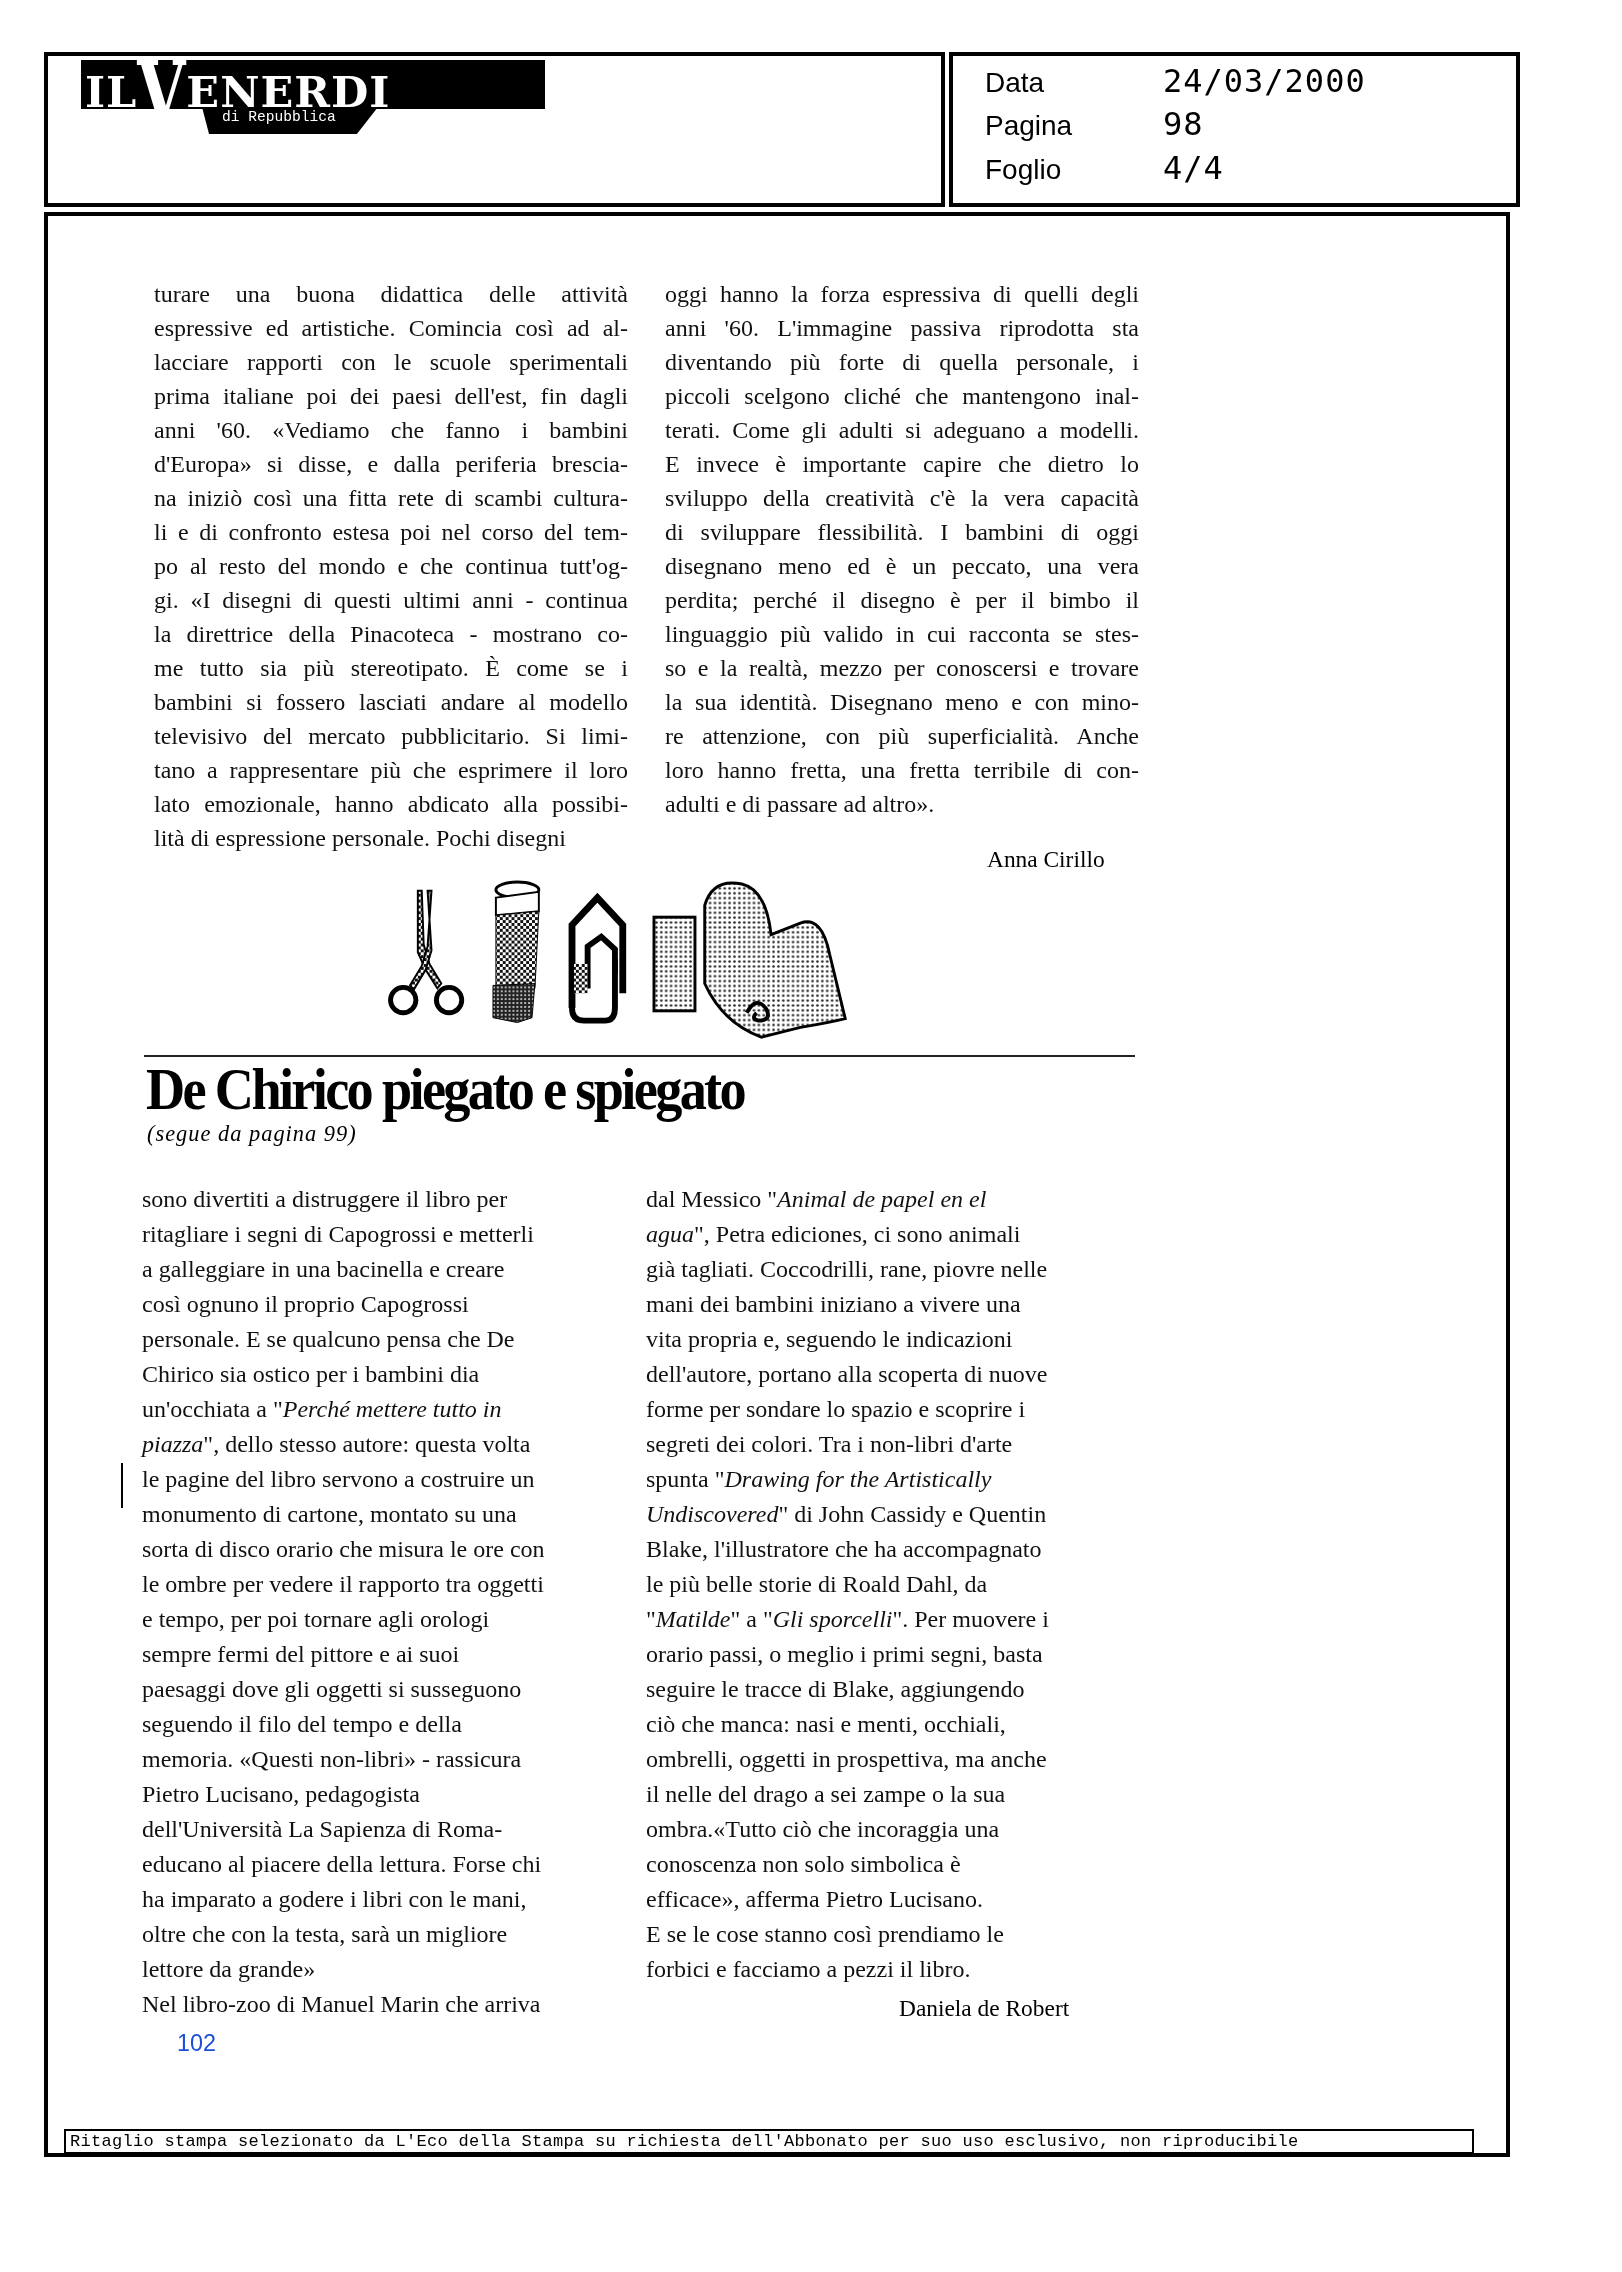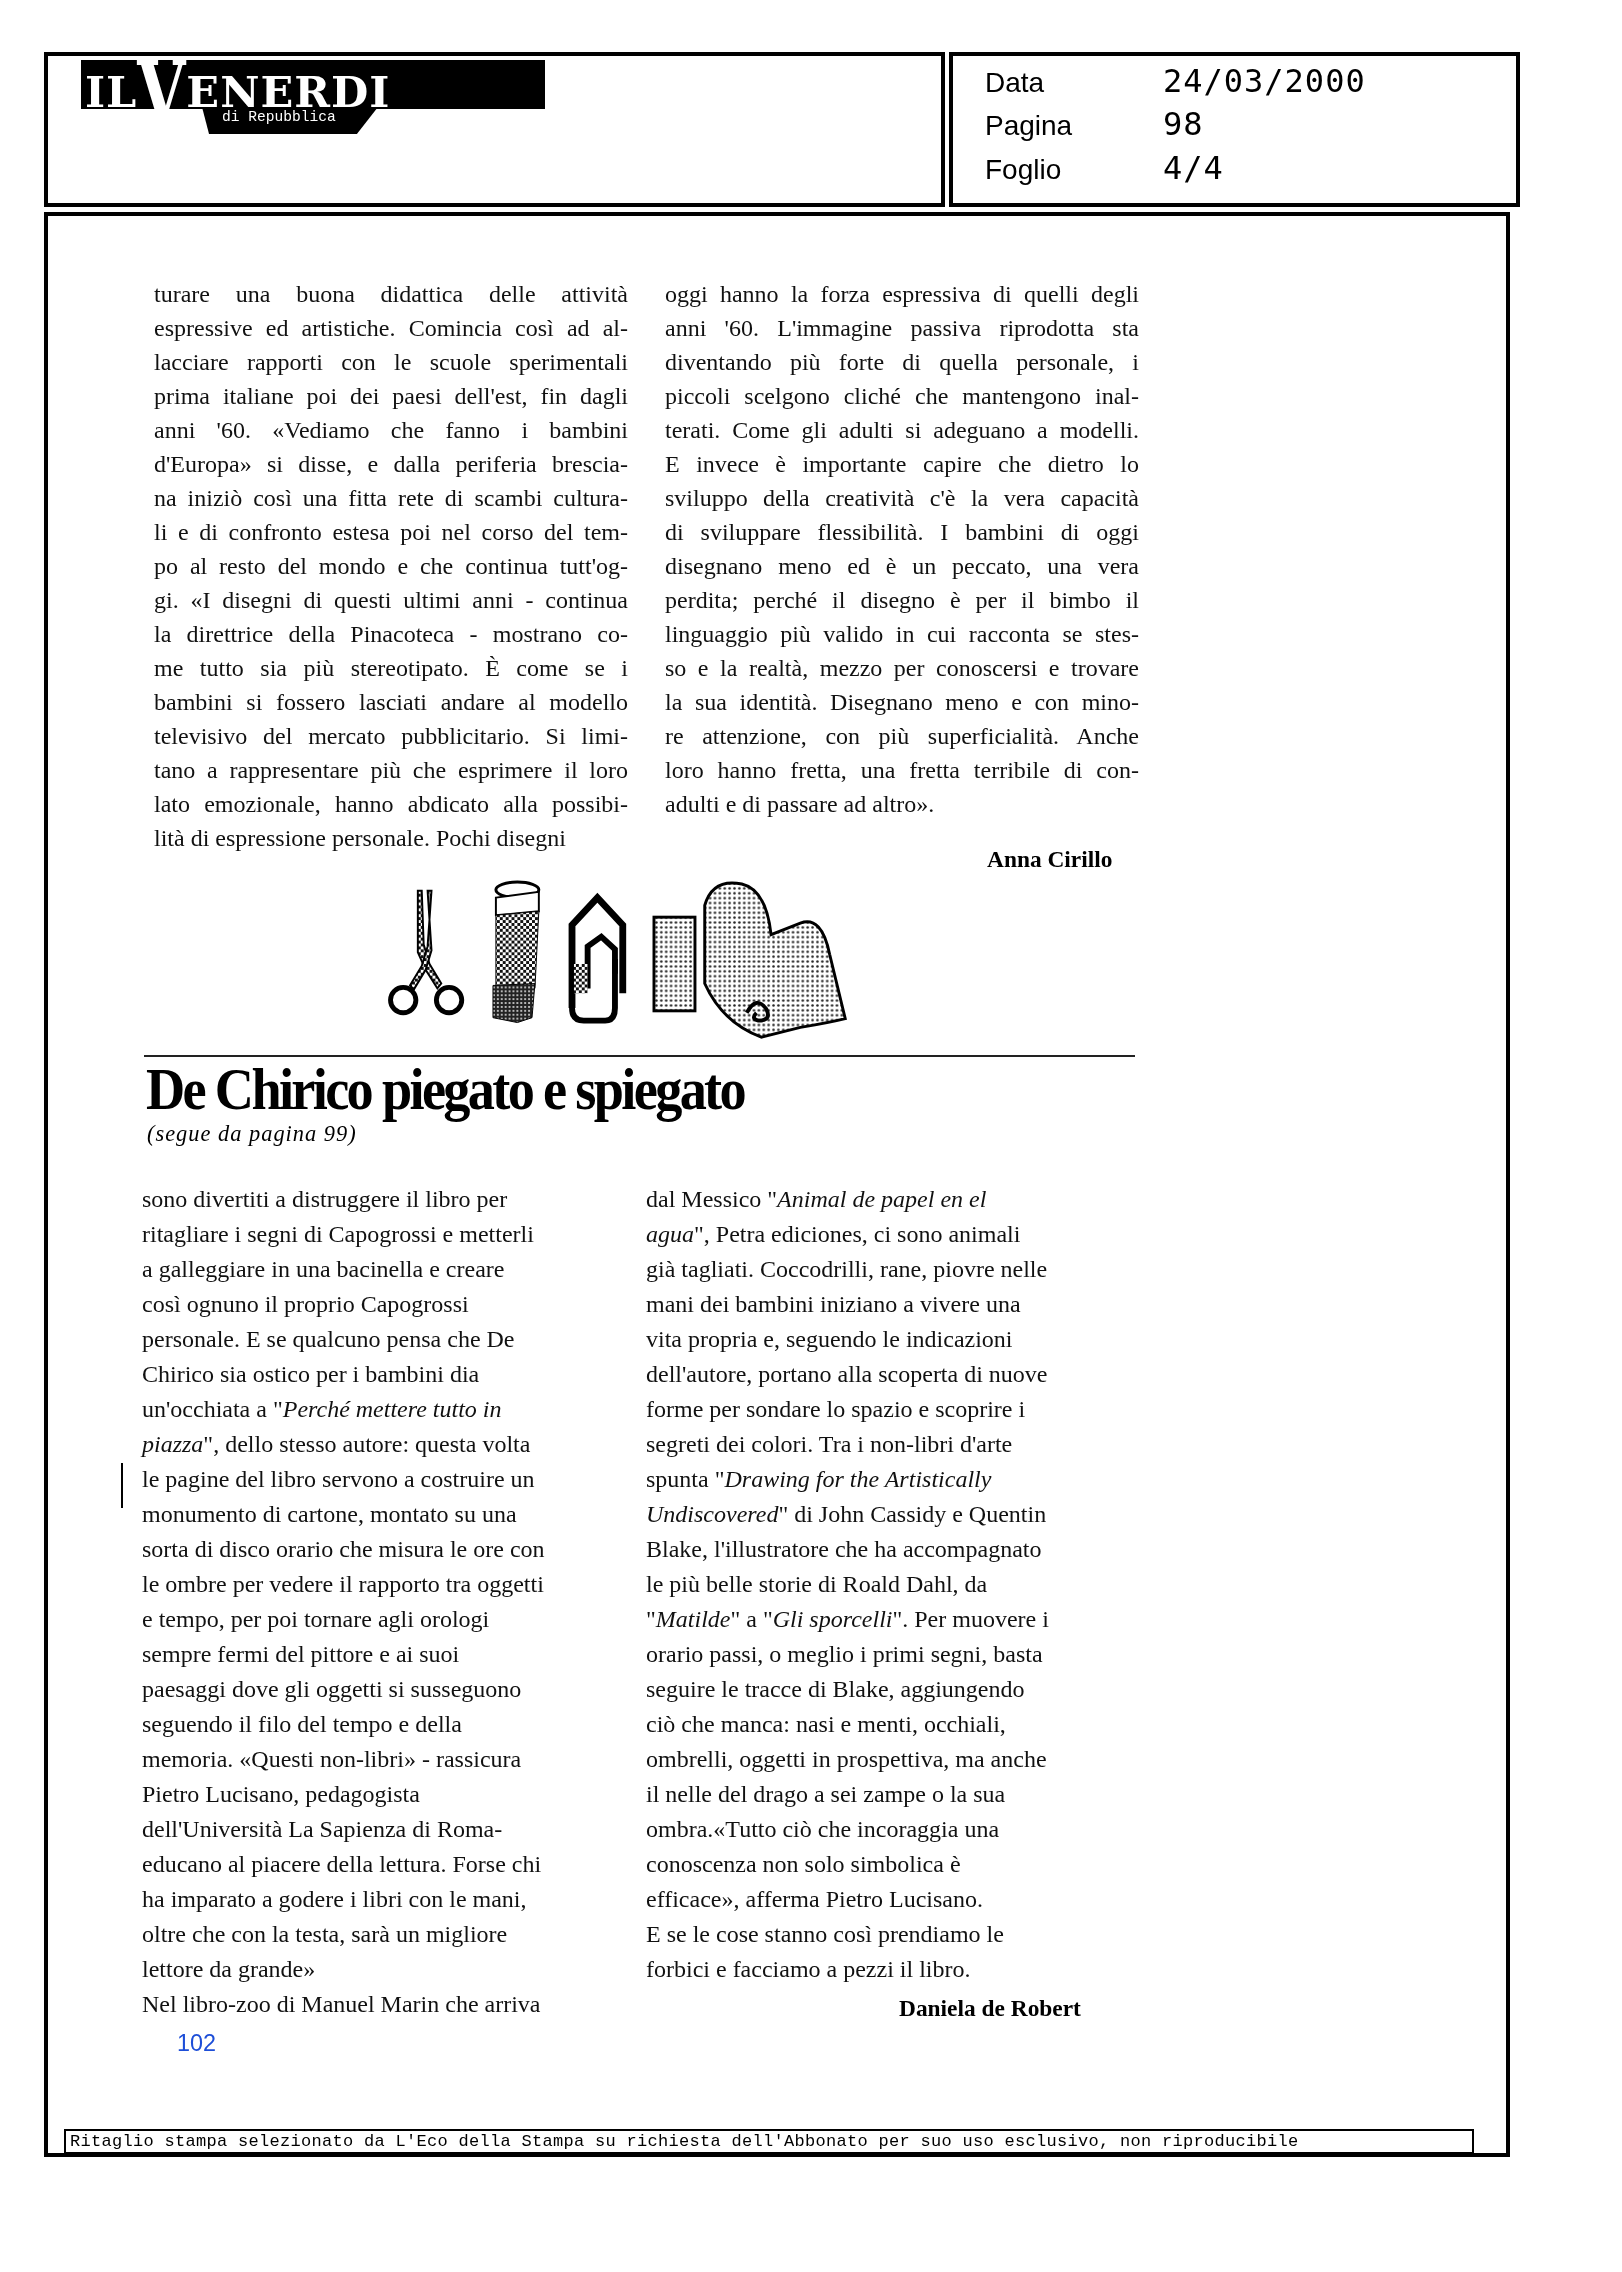--- a/index.html
+++ b/index.html
@@ -22,21 +22,21 @@
     
     .meta { position: absolute; left: 985px; font-family: "Liberation Sans", sans-serif; font-size: 28px; color: #000; }
     .meta-val { position: absolute; left: 1128px; font-family: "DejaVu Sans Mono", monospace; font-size: 32px; color: #000; letter-spacing: 1px; margin-left: 35px; }
 
     
     .col { position: absolute; font-family: "Liberation Serif", serif; color: #111; }
     .col p { margin: 0; white-space: nowrap; }
     #col-a1 { left: 154px; top: 277px; font-size: 24px; line-height: 34px; }
     #col-a2 { left: 665px; top: 277px; font-size: 24px; line-height: 34px; }
     .jst { display: block; text-align: justify; text-align-last: justify; width: 474px; }
-    .signature { position: absolute; font-family: "Liberation Serif", serif; font-weight: bold; font-size: 23.4px; color: #000; }
+    .signature { position: absolute; font-family: "Liberation Serif", serif; font-weight: normal; font-size: 23.4px; color: #000; }
     #sig-1 { left: 987px; top: 846px; }
     #sig-2 { left: 899px; top: 1995px; }
 
     
     #illustration { position: absolute; left: 371px; top: 876px; width: 605px; height: 176px; }
 
     .rule { position: absolute; height: 2px; background: #222; }
     #rule-top { left: 144px; top: 1055px; width: 991px; }
 
     .headline { position: absolute; left: 146px; top: 1055px; font-family: "Liberation Serif", serif; font-weight: bold;

